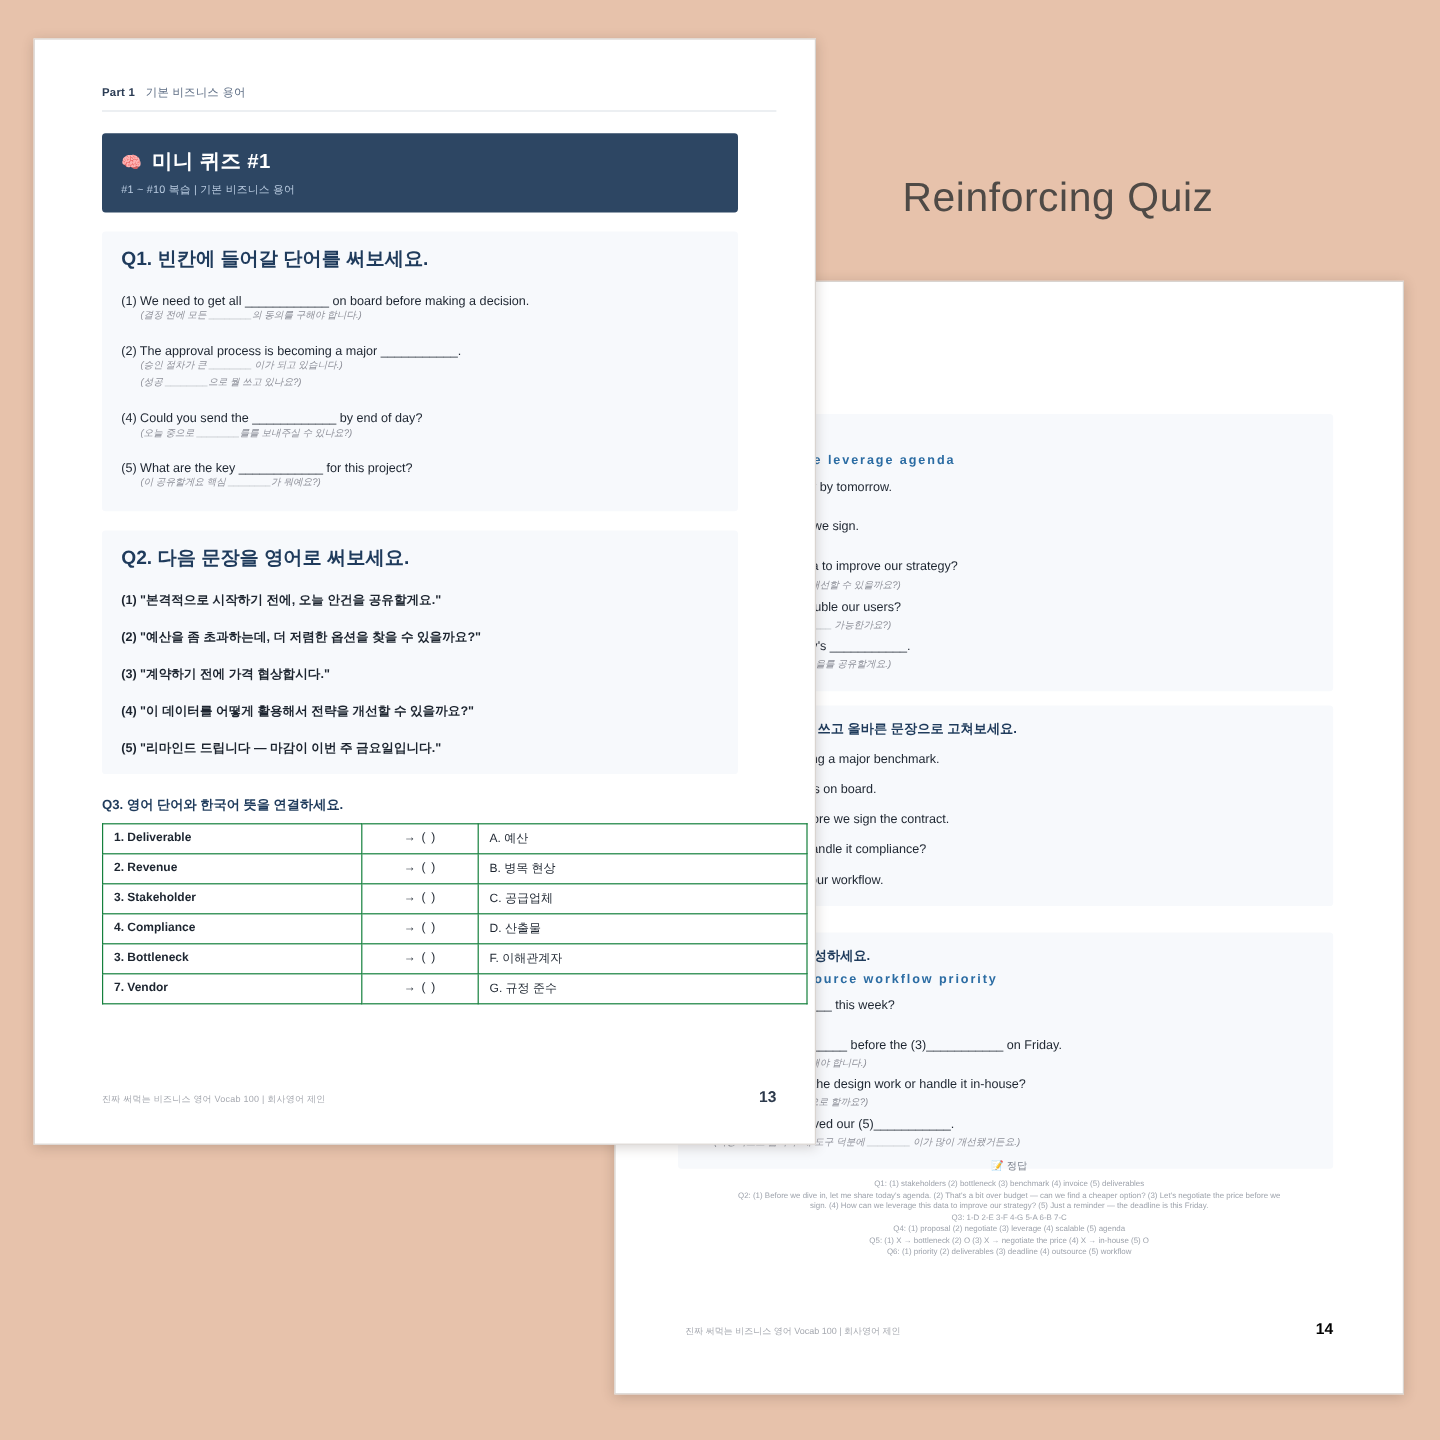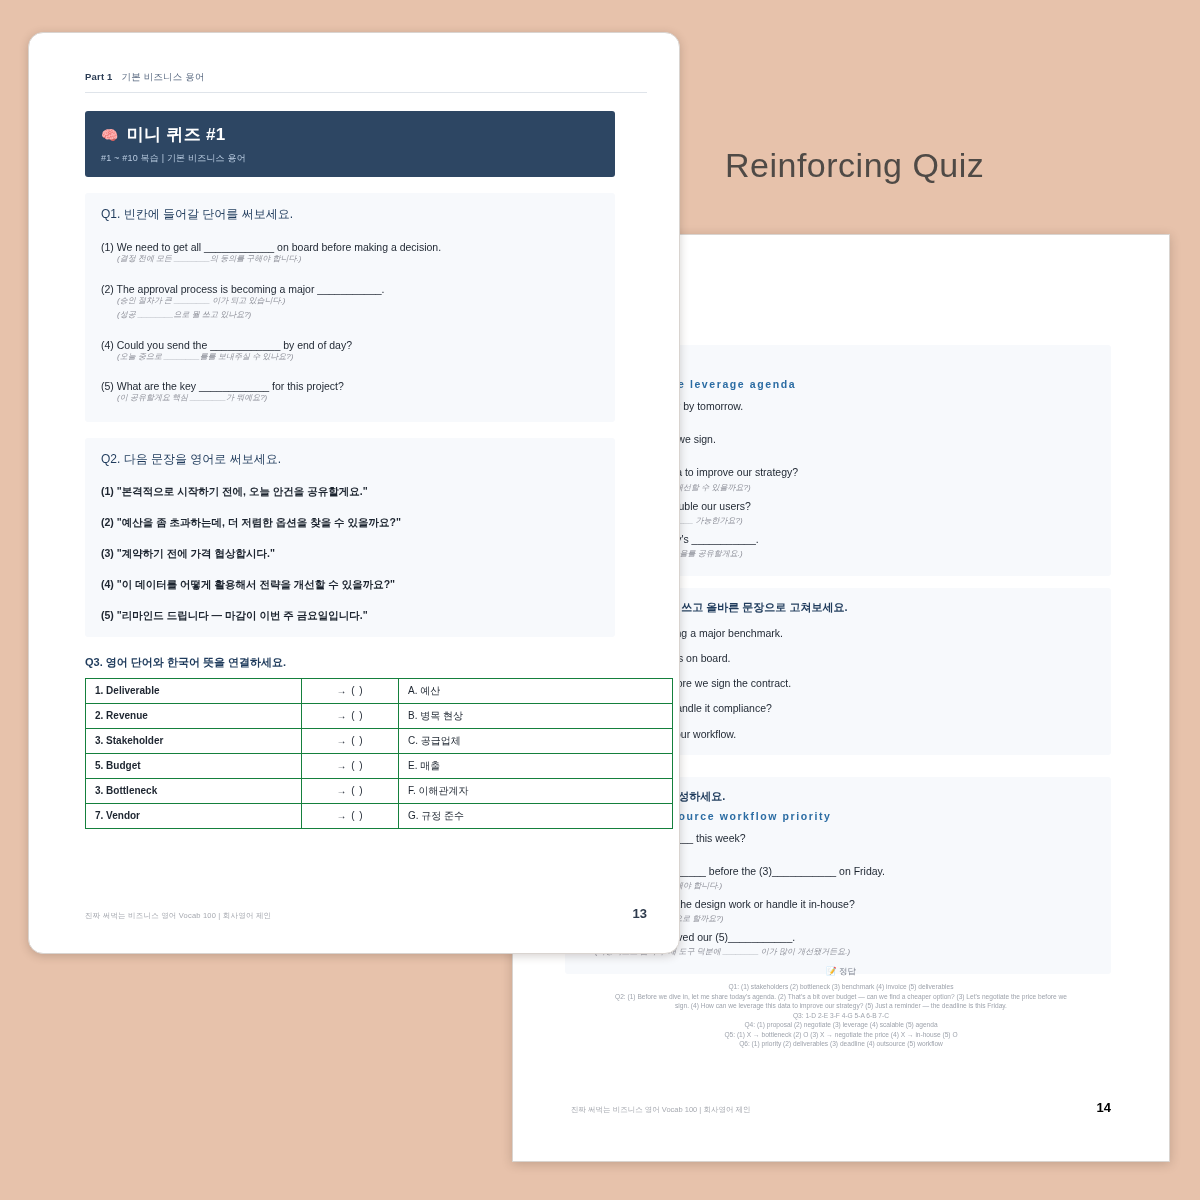--- a/index.html
+++ b/index.html
@@ -16,21 +16,21 @@
   }
 
   .stage {
     position: absolute;
     inset: 0;
   }
 
   
   .headline {
     position: absolute;
-    left: 725px;
+    left: 752px;
     top: 146px;
     font-size: 34px;
     color: #4f4a46;
     letter-spacing: 0.5px;
     white-space: nowrap;
   }
 
   
   .page {
     position: absolute;
@@ -47,21 +47,20 @@
     height: 926px;
     z-index: 1;
   }
 
   .page-front {
     left: 28px;
     top: 32px;
     width: 650px;
     height: 920px;
     z-index: 2;
-    border-radius: 15px;
   }
 
   
   .pg-inner {
     position: absolute;
     left: 0; top: 0; right: 0; bottom: 0;
     padding: 38px 32px 0 56px;
     box-sizing: border-box;
   }
 
@@ -107,22 +106,22 @@
   .qblock {
     width: 530px;
     box-sizing: border-box;
     background: #f7f9fc;
     border-radius: 3px;
     padding: 13px 16px 14px 16px;
     margin-top: 16px;
   }
 
   .q-title {
-    font-size: 12px;
-    font-weight: normal;
+    font-size: 16px;
+    font-weight: bold;
     color: #1f3b5c;
     margin-bottom: 9px;
   }
   .q-line {
     font-size: 10.5px;
     color: #1d2530;
     margin-top: 17px;
     line-height: 1.35;
   }
   .q-ko {
@@ -376,23 +375,23 @@
               <td class="cE">2. Revenue</td>
               <td class="cA">→ (     )</td>
               <td class="cK">B. 병목 현상</td>
             </tr>
             <tr>
               <td class="cE">3. Stakeholder</td>
               <td class="cA">→ (     )</td>
               <td class="cK">C. 공급업체</td>
             </tr>
             <tr>
-              <td class="cE">5. Budget</td>
-              <td class="cA">→ (     )</td>
-              <td class="cK">E. 매출</td>
+              <td class="cE">4. Compliance</td>
+              <td class="cA">→ (     )</td>
+              <td class="cK">D. 산출물</td>
             </tr>
             <tr>
               <td class="cE">3. Bottleneck</td>
               <td class="cA">→ (     )</td>
               <td class="cK">F. 이해관계자</td>
             </tr>
             <tr>
               <td class="cE">7. Vendor</td>
               <td class="cA">→ (     )</td>
               <td class="cK">G. 규정 준수</td>

